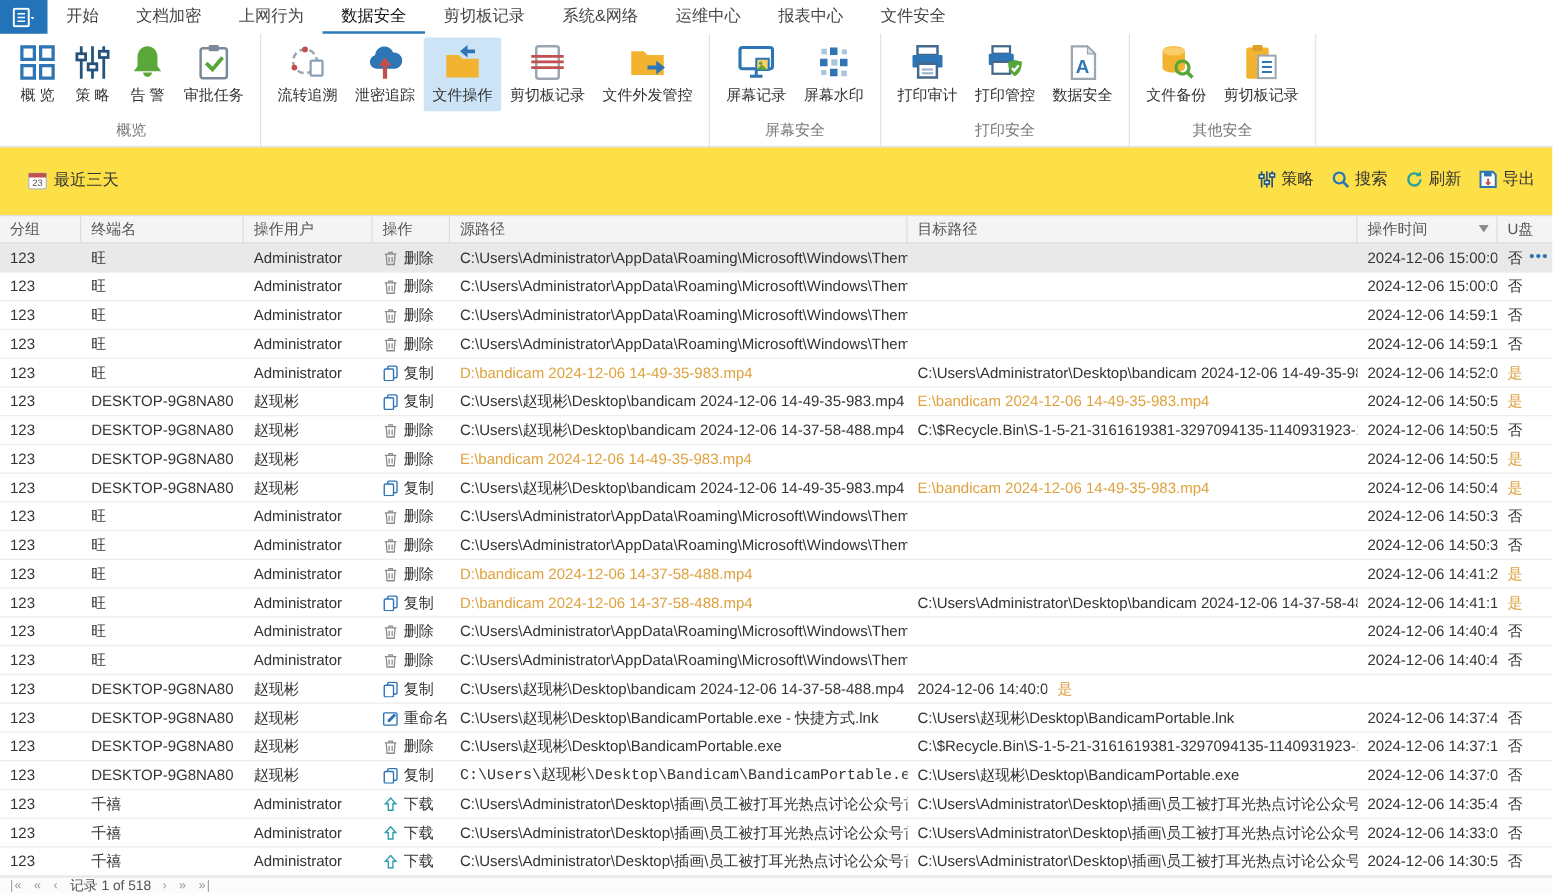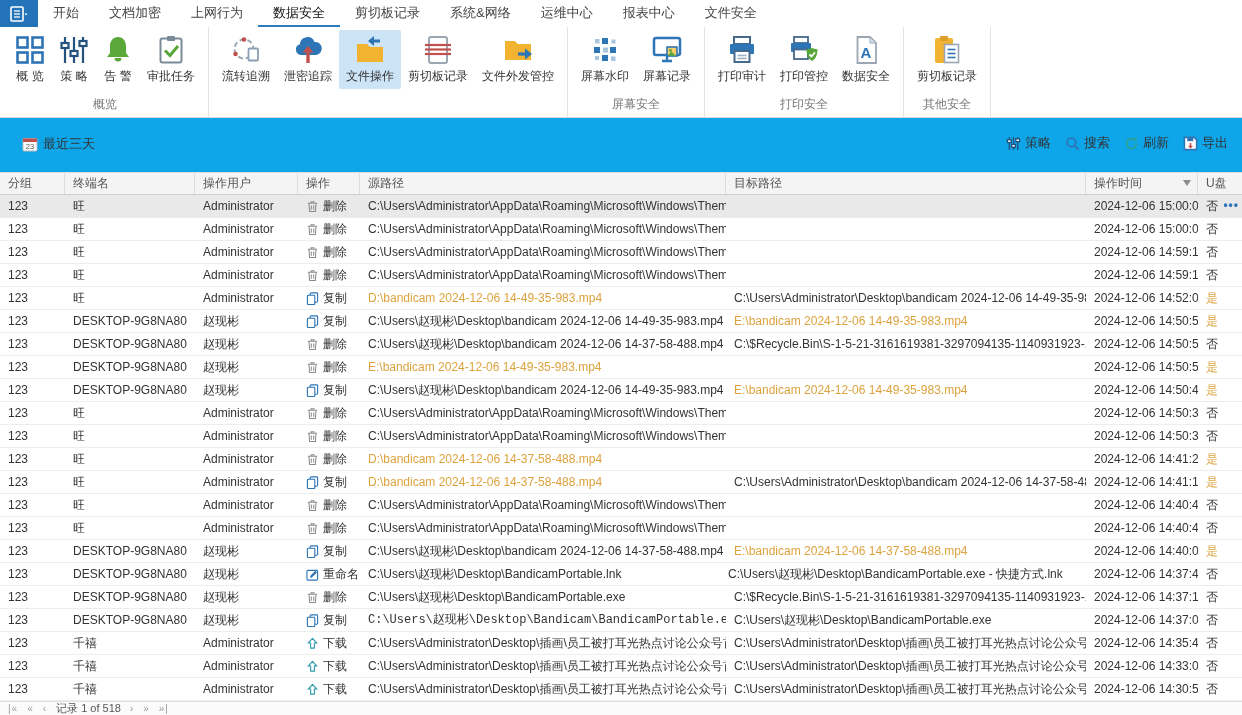--- a/index.html
+++ b/index.html
@@ -13,21 +13,21 @@
   .tab.active { color:#111; border-bottom-color:#2b7bbd; }
   
   .ribbon { display:flex; align-items:stretch; background:#fff; border-bottom:1px solid #d9d9d9; height:91px; padding-left:2px; }
   .ribbon-group { display:flex; flex-direction:column; justify-content:space-between; border-right:1px solid #e4e4e4; padding:3px 6px 2px; }
   .ribbon-items { display:flex; align-items:flex-start; }
   .ribbon-item { display:flex; flex-direction:column; align-items:center; gap:3px; padding:5px 7px 4px; font-size:12px; color:#333; cursor:pointer; border-radius:2px; white-space:nowrap; }
   .ribbon-item.active { background:#cde3f6; }
   .ribbon-item .icon svg { width:30px; height:30px; display:block; }
   .group-label { text-align:center; font-size:12px; color:#777; padding-bottom:2px; }
   
-  .band { height:54px; background:#0ea5e9; position:relative; }
+  .band { height:54px; background:#fde047; position:relative; }
   .filter { position:absolute; left:22px; top:17px; display:flex; align-items:center; gap:5px; font-size:13px; color:#333; cursor:pointer; }
   .filter .icon svg { width:16px; height:16px; display:block; }
   .band-actions { position:absolute; right:14px; top:16px; display:flex; gap:14px; }
   .band-action { display:flex; align-items:center; gap:4px; font-size:13px; color:#333; cursor:pointer; }
   .band-action .icon svg { width:15px; height:15px; display:block; }
   
   .thead { display:flex; height:23px; background:#f4f4f4; border-top:1px solid #ddd; border-bottom:1px solid #cfcfcf; }
   .th { font-size:12px; color:#555; padding:0 0 0 8px; line-height:21px; border-right:1px solid #ddd; overflow:hidden; white-space:nowrap; display:flex; justify-content:space-between; align-items:center; }
   .th:last-child { border-right:none; }
   .th .caret { color:#888; font-size:9px; padding-right:6px; }
@@ -179,49 +179,49 @@
           </span>
           <span>文件外发管控</span>
         </div>
       </div>
     </div>
     <div class="ribbon-group">
       <div class="ribbon-items">
         <div class="ribbon-item">
           <span class="icon">
             <svg viewBox="0 0 30 30">
+              <rect x="2" y="3" width="26" height="17" rx="2" fill="none" stroke="#2e75b6" stroke-width="2.5"></rect>
+              <path d="M15 20v5M10 26h10" stroke="#2e75b6" stroke-width="2.4"></path>
+              <rect x="15" y="12" width="10" height="9" fill="#f8cd6a" stroke="#2e75b6" stroke-width="1.6"></rect>
+              <circle cx="18.5" cy="15.5" r="1.4" fill="#5aa83a"></circle>
+              <path d="M15.5 20.5l4-4 4.5 4.5z" fill="#5aa83a"></path>
+            </svg>
+          </span>
+          <span>屏幕记录</span>
+        </div>
+        <div class="ribbon-item">
+          <span class="icon">
+            <svg viewBox="0 0 30 30">
               <g fill="#2e75b6">
                 <rect x="12" y="3" width="6" height="6"></rect>
                 <rect x="4" y="12" width="6" height="6"></rect>
                 <rect x="20" y="12" width="6" height="6"></rect>
                 <rect x="12" y="20" width="6" height="6"></rect>
               </g>
               <g fill="#a8c6e0">
                 <rect x="5" y="4" width="4.5" height="4.5"></rect>
                 <rect x="21.5" y="4.5" width="4" height="4"></rect>
                 <rect x="13" y="12.5" width="5" height="5"></rect>
                 <rect x="5" y="21" width="4" height="4"></rect>
                 <rect x="21" y="21.5" width="4.5" height="4.5"></rect>
               </g>
             </svg>
           </span>
           <span>屏幕水印</span>
         </div>
-        <div class="ribbon-item">
-          <span class="icon">
-            <svg viewBox="0 0 30 30">
-              <rect x="2" y="3" width="26" height="17" rx="2" fill="none" stroke="#2e75b6" stroke-width="2.5"></rect>
-              <path d="M15 20v5M10 26h10" stroke="#2e75b6" stroke-width="2.4"></path>
-              <rect x="15" y="12" width="10" height="9" fill="#f8cd6a" stroke="#2e75b6" stroke-width="1.6"></rect>
-              <circle cx="18.5" cy="15.5" r="1.4" fill="#5aa83a"></circle>
-              <path d="M15.5 20.5l4-4 4.5 4.5z" fill="#5aa83a"></path>
-            </svg>
-          </span>
-          <span>屏幕记录</span>
-        </div>
       </div>
       <div class="group-label">屏幕安全</div>
     </div>
     <div class="ribbon-group">
       <div class="ribbon-items">
         <div class="ribbon-item">
           <span class="icon">
             <svg viewBox="0 0 30 30">
               <rect x="7" y="2" width="16" height="7" fill="#fff" stroke="#44698c" stroke-width="2"></rect>
               <rect x="3" y="9" width="24" height="10" rx="1" fill="#2e75b6"></rect>
@@ -252,20 +252,31 @@
               <text x="15" y="23" font-size="15" fill="#2e75b6" text-anchor="middle" font-weight="bold">A</text>
             </svg>
           </span>
           <span>数据安全</span>
         </div>
       </div>
       <div class="group-label">打印安全</div>
     </div>
     <div class="ribbon-group">
       <div class="ribbon-items">
+        <div class="ribbon-item">
+          <span class="icon">
+            <svg viewBox="0 0 30 30">
+              <path d="M4 6c0-2.5 4-4 9-4s9 1.5 9 4v13c0 2.5-4 4-9 4s-9-1.5-9-4z" fill="#f2b430"></path>
+              <ellipse cx="13" cy="6" rx="9" ry="3.3" fill="#f8cd6a"></ellipse>
+              <circle cx="20" cy="19" r="5.2" fill="none" stroke="#57a639" stroke-width="2.6"></circle>
+              <line x1="23.8" y1="22.8" x2="28" y2="27" stroke="#57a639" stroke-width="2.8"></line>
+            </svg>
+          </span>
+          <span>文件备份</span>
+        </div>
         <div class="ribbon-item">
           <span class="icon">
             <svg viewBox="0 0 30 30">
               <rect x="3" y="3" width="18" height="25" rx="2" fill="#f2b430"></rect>
               <rect x="8" y="1" width="8" height="5" rx="1" fill="#dca02a"></rect>
               <rect x="12.5" y="9.5" width="14" height="18" fill="#fff" stroke="#9aa7b3" stroke-width="1.6"></rect>
               <g stroke="#2e75b6" stroke-width="1.6">
                 <line x1="15.5" y1="14.5" x2="23.5" y2="14.5"></line>
                 <line x1="15.5" y1="18.5" x2="23.5" y2="18.5"></line>
                 <line x1="15.5" y1="22.5" x2="23.5" y2="22.5"></line>
@@ -668,39 +679,38 @@
       <div class="td op" style="width: 62px; flex: 0 0 auto;">
         <span class="icon">
           <svg viewBox="0 0 14 14">
             <rect x="4.5" y="1" width="8" height="10" rx="1" fill="#fff" stroke="#2e75b6" stroke-width="1.2"></rect>
             <rect x="1.5" y="3.5" width="8" height="10" rx="1" fill="#fff" stroke="#2e75b6" stroke-width="1.2"></rect>
           </svg>
         </span>
         <span>复制</span>
       </div>
       <div class="td" style="width: 366px; flex: 0 0 auto;">C:\Users\赵现彬\Desktop\bandicam 2024-12-06 14-37-58-488.mp4</div>
-      <div class="td hl" style="width: 360px; flex: 0 0 auto;">E:\bandicam 2024-12-06 14-37-58-488.mp4</div>
       <div class="td" style="width: 112px; flex: 0 0 auto;">2024-12-06 14:40:06</div>
       <div class="td hl" style="width: 44px; flex: 0 0 auto;">是</div>
     </div>
     <div class="tr">
       <div class="td" style="width: 65px; flex: 0 0 auto;">123</div>
       <div class="td" style="width: 130px; flex: 0 0 auto;">DESKTOP-9G8NA80</div>
       <div class="td" style="width: 103px; flex: 0 0 auto;">赵现彬</div>
       <div class="td op" style="width: 62px; flex: 0 0 auto;">
         <span class="icon">
           <svg viewBox="0 0 14 14">
             <rect x="1" y="2.5" width="11.5" height="10.5" rx="1" fill="#fff" stroke="#2e75b6" stroke-width="1.2"></rect>
             <path d="M4.5 10l5.5-5.5 1.8 1.8-5.5 5.5H4.5z" fill="#2e75b6" transform="translate(0,-1.5)"></path>
           </svg>
         </span>
         <span>重命名</span>
       </div>
+      <div class="td" style="width: 366px; flex: 0 0 auto;">C:\Users\赵现彬\Desktop\BandicamPortable.exe - 快捷方式.lnk</div>
       <div class="td" style="width: 360px; flex: 0 0 auto;">C:\Users\赵现彬\Desktop\BandicamPortable.lnk</div>
-      <div class="td" style="width: 366px; flex: 0 0 auto;">C:\Users\赵现彬\Desktop\BandicamPortable.exe - 快捷方式.lnk</div>
       <div class="td" style="width: 112px; flex: 0 0 auto;">2024-12-06 14:37:45</div>
       <div class="td" style="width: 44px; flex: 0 0 auto;">否</div>
     </div>
     <div class="tr">
       <div class="td" style="width: 65px; flex: 0 0 auto;">123</div>
       <div class="td" style="width: 130px; flex: 0 0 auto;">DESKTOP-9G8NA80</div>
       <div class="td" style="width: 103px; flex: 0 0 auto;">赵现彬</div>
       <div class="td op" style="width: 62px; flex: 0 0 auto;">
         <span class="icon">
           <svg viewBox="0 0 14 14" fill="none" stroke="#8a8a8a" stroke-width="1.1">

